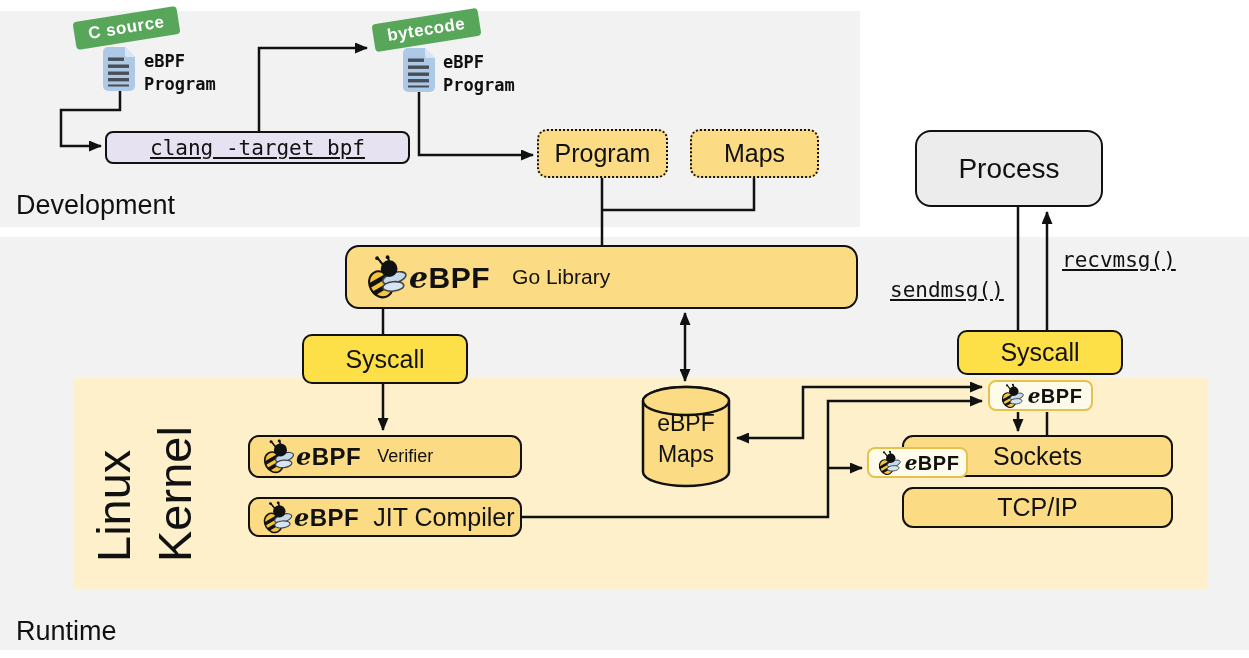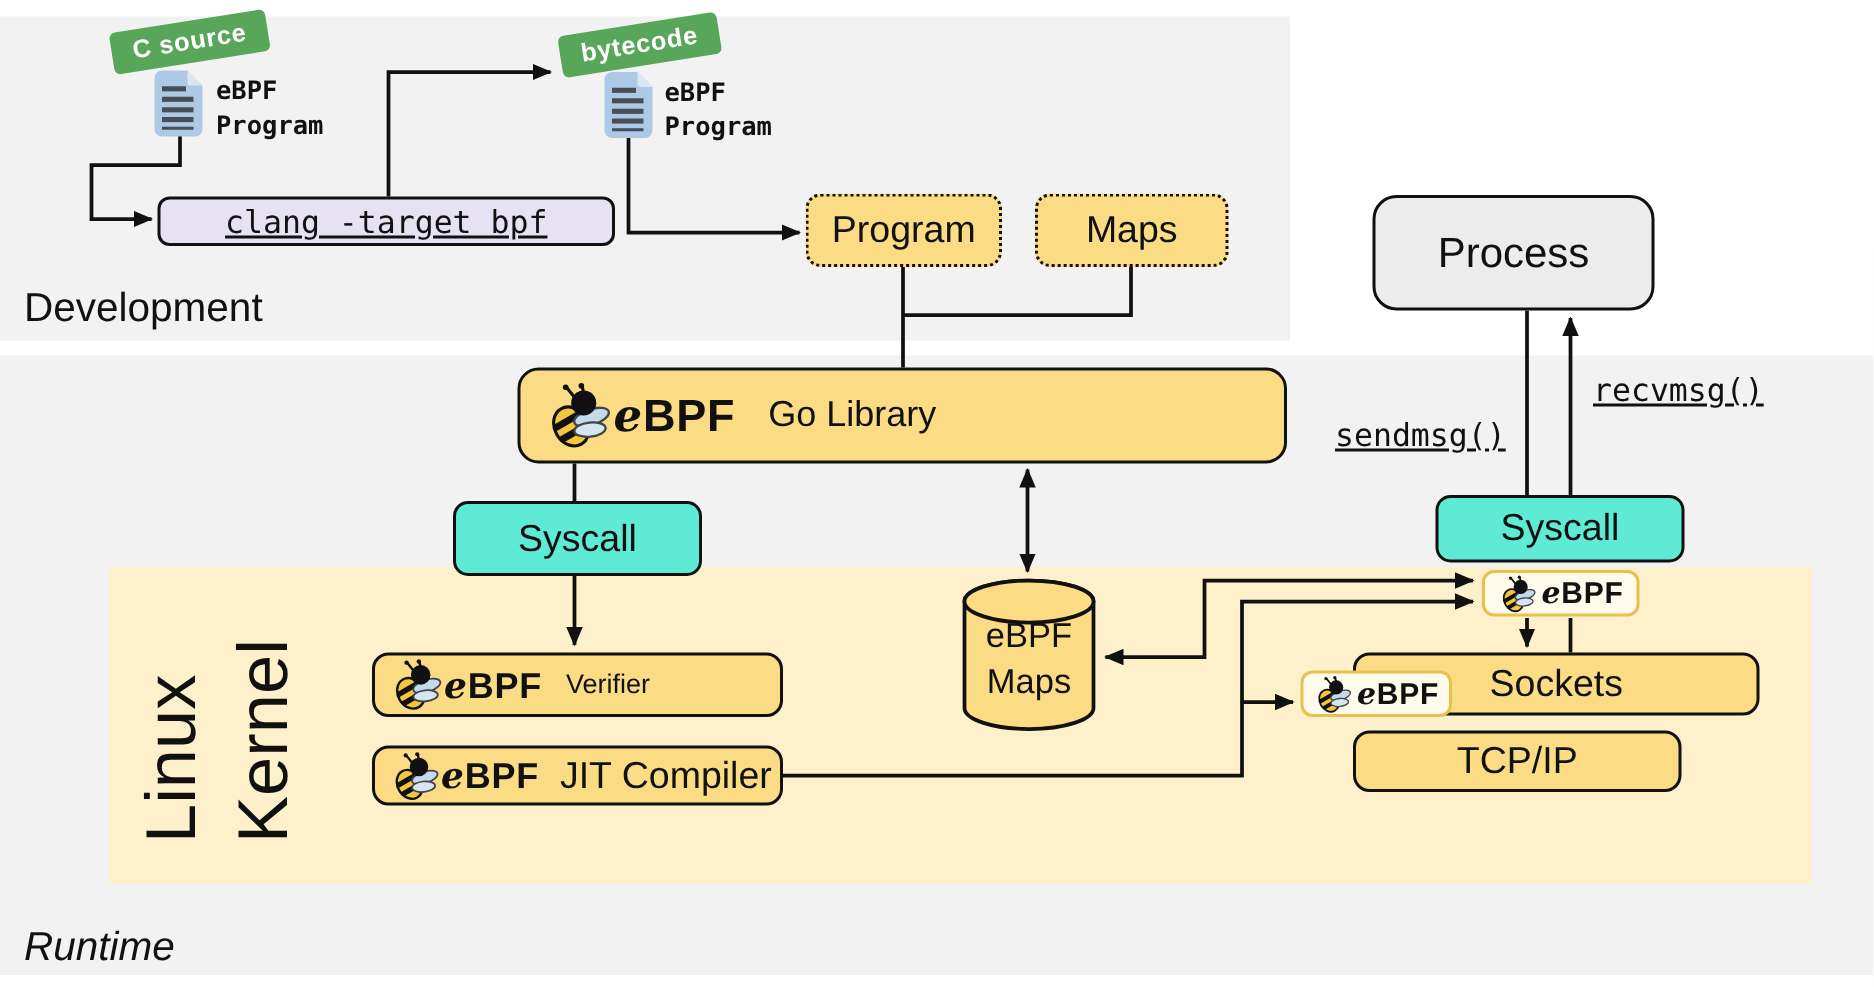--- a/index.html
+++ b/index.html
@@ -8,21 +8,21 @@
   .panel{position:absolute;background:#f2f2f2;z-index:0;}
   .kernel-bg{position:absolute;background:#fdf0cb;z-index:1;}
   #wires{position:absolute;left:0;top:0;z-index:2;pointer-events:none;}
   .abs{position:absolute;z-index:3;}
   .section-label{position:absolute;font-size:27px;z-index:3;}
   .ybox{position:absolute;background:#fbdc85;border:2.5px solid #111;border-radius:11px;
         display:flex;align-items:center;justify-content:center;z-index:3;box-sizing:border-box;}
   .ybox-left{justify-content:flex-start;}
   .dotbox{position:absolute;background:#fbdc85;border:2.5px dotted #111;border-radius:10px;
         display:flex;align-items:center;justify-content:center;font-size:25px;z-index:3;box-sizing:border-box;}
-  .graybox{position:absolute;background:#5eead4;border:2.5px solid #111;border-radius:10px;
+  .graybox{position:absolute;background:#fde047;border:2.5px solid #111;border-radius:10px;
         display:flex;align-items:center;justify-content:center;z-index:3;box-sizing:border-box;}
   .badge-green{position:absolute;background:#58a659;color:#fff;font-weight:bold;font-size:17px;
         padding:4px 14px;border-radius:4px;transform:rotate(-9deg);z-index:4;letter-spacing:.5px;}
   .ebpf-badge{position:absolute;background:#fefbea;border:2.5px solid #e8c14d;border-radius:8px;
         display:flex;align-items:center;justify-content:center;gap:3px;z-index:4;box-sizing:border-box;}
   .logo-text{display:inline-block;font-weight:bold;letter-spacing:.5px;}
   .logo-text::first-letter{font-family:"DejaVu Serif",serif;font-style:italic;font-weight:600;}
   .mono{font-family:"DejaVu Sans Mono",monospace;text-decoration:underline;}
   .doc-label{position:absolute;font-family:"DejaVu Sans Mono",monospace;font-weight:bold;
         font-size:17px;line-height:23px;z-index:4;}
@@ -89,21 +89,21 @@
       <path d="M828,468 H862" marker-end="url(#arrow)"></path>
       <path d="M737,438 H803 V387 H982" marker-start="url(#arrow)" marker-end="url(#arrow)"></path>
       <path d="M1018,412 V431" marker-end="url(#arrow)"></path>
       <path d="M1047,412 V435"></path>
       <path d="M1018,207 V330"></path>
       <path d="M1047,330 V212" marker-end="url(#arrow)"></path>
     </g>
   </svg>
 
   <div class="section-label" style="left:16px;top:190px;">Development</div>
-  <div class="section-label" style="left:16px;top:616px;font-style:italic;">Runtime</div>
+  <div class="section-label" style="left:16px;top:616px;">Runtime</div>
 
   <div class="badge-green" style="left:74px;top:14px;">C source</div>
   <svg class="abs" style="left:100px;top:45px;" width="38" height="48">
       <use href="#docicon"></use>
     </svg>
   <div class="doc-label" style="left:144px;top:50px;">
     <div>eBPF</div>
     <div>Program</div>
   </div>
 
@@ -126,21 +126,21 @@
   </div>
   <div class="dotbox" style="left:690px;top:129px;width:129px;height:49px;">
     <span>Maps</span>
   </div>
 
   <div class="ybox ybox-left" style="left:345px;top:245px;width:513px;height:64px;border-radius:14px;padding-left:16px;">
     <svg width="46" height="44" style="flex:none;">
         <use href="#bee"></use>
       </svg>
     <span class="logo-text" style="font-size:30px;">eBPF</span>
-    <span style="font-size:24px;margin-left:22px;">Go Library</span>
+    <span style="font-size:21px;margin-left:22px;">Go Library</span>
   </div>
 
   <div class="graybox" style="left:302px;top:334px;width:166px;height:50px;font-size:25px;">
     <span>Syscall</span>
   </div>
 
   <div class="vertical-label" style="left:58px;top:407px;width:180px;height:130px;">
     <div>Linux</div>
     <div>Kernel</div>
   </div>
@@ -191,17 +191,17 @@
   <div class="ybox" style="left:902px;top:435px;width:271px;height:42px;font-size:25px;">
     <span>Sockets</span>
   </div>
   <div class="ebpf-badge" style="left:867px;top:447px;width:101px;height:31px;">
     <svg width="26" height="26" style="flex:none;">
         <use href="#bee"></use>
       </svg>
     <span class="logo-text" style="font-size:20px;">eBPF</span>
   </div>
 
-  <div class="ybox" style="left:902px;top:487px;width:219px;height:41px;font-size:25px;">
+  <div class="ybox" style="left:902px;top:487px;width:271px;height:41px;font-size:25px;">
     <span>TCP/IP</span>
   </div>
 
 </div>
 
 </body></html>

